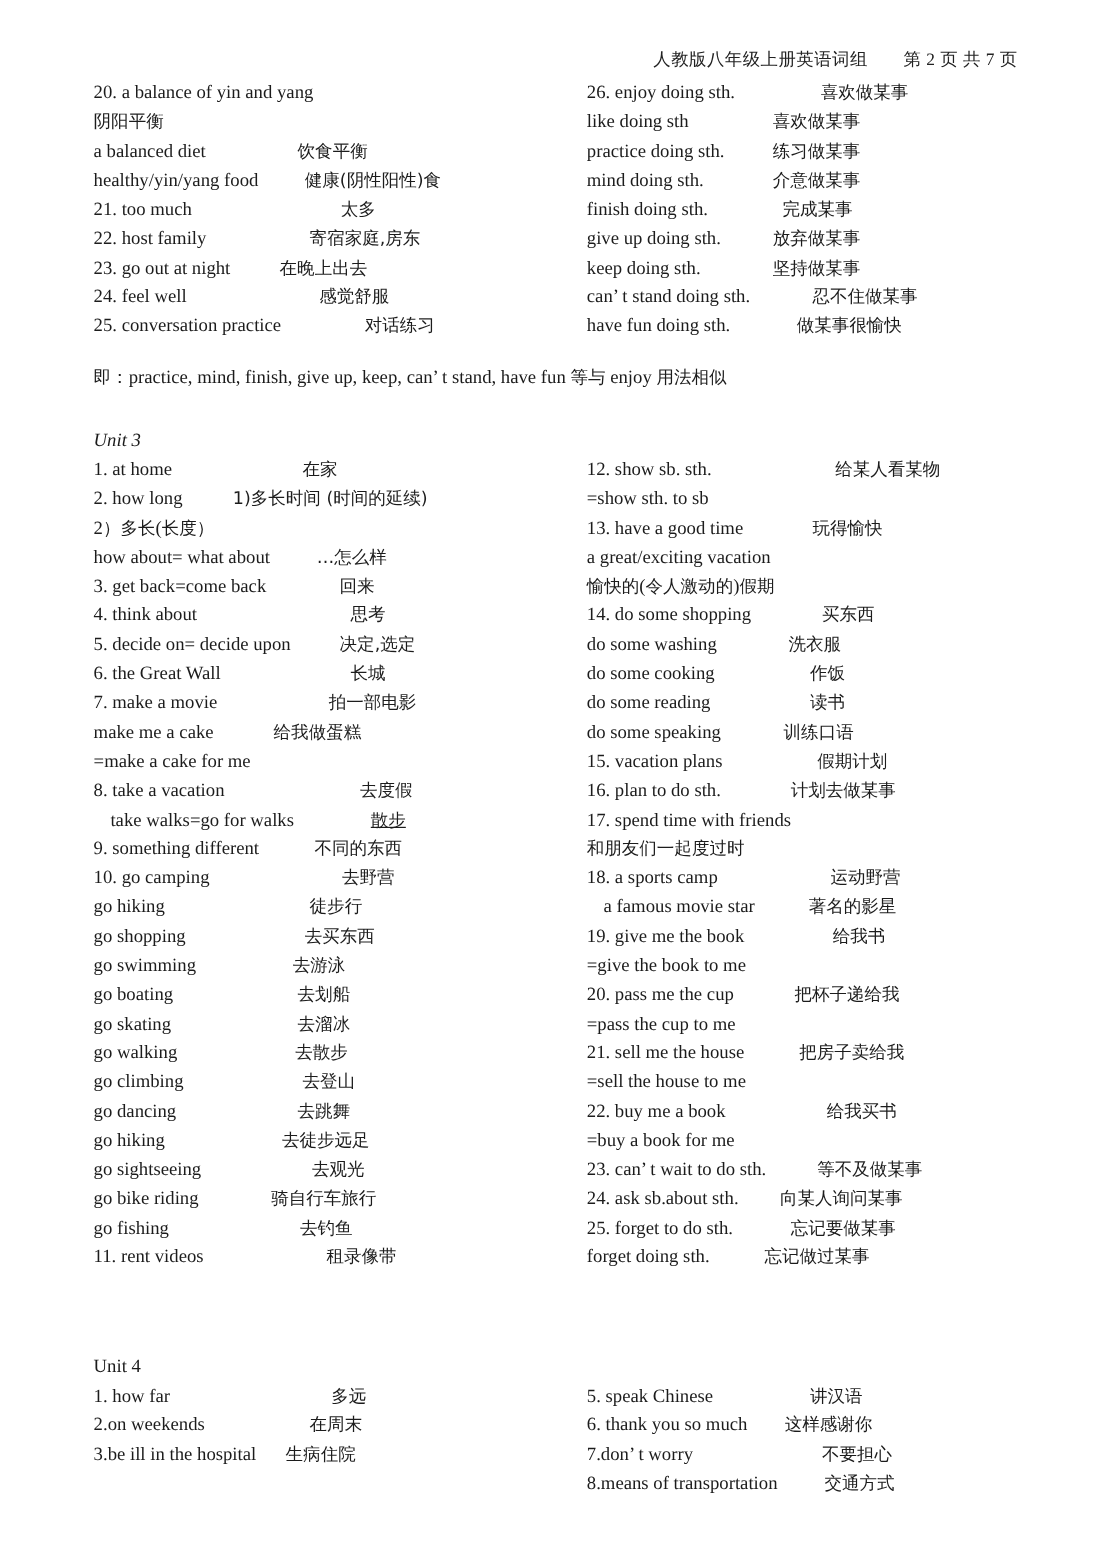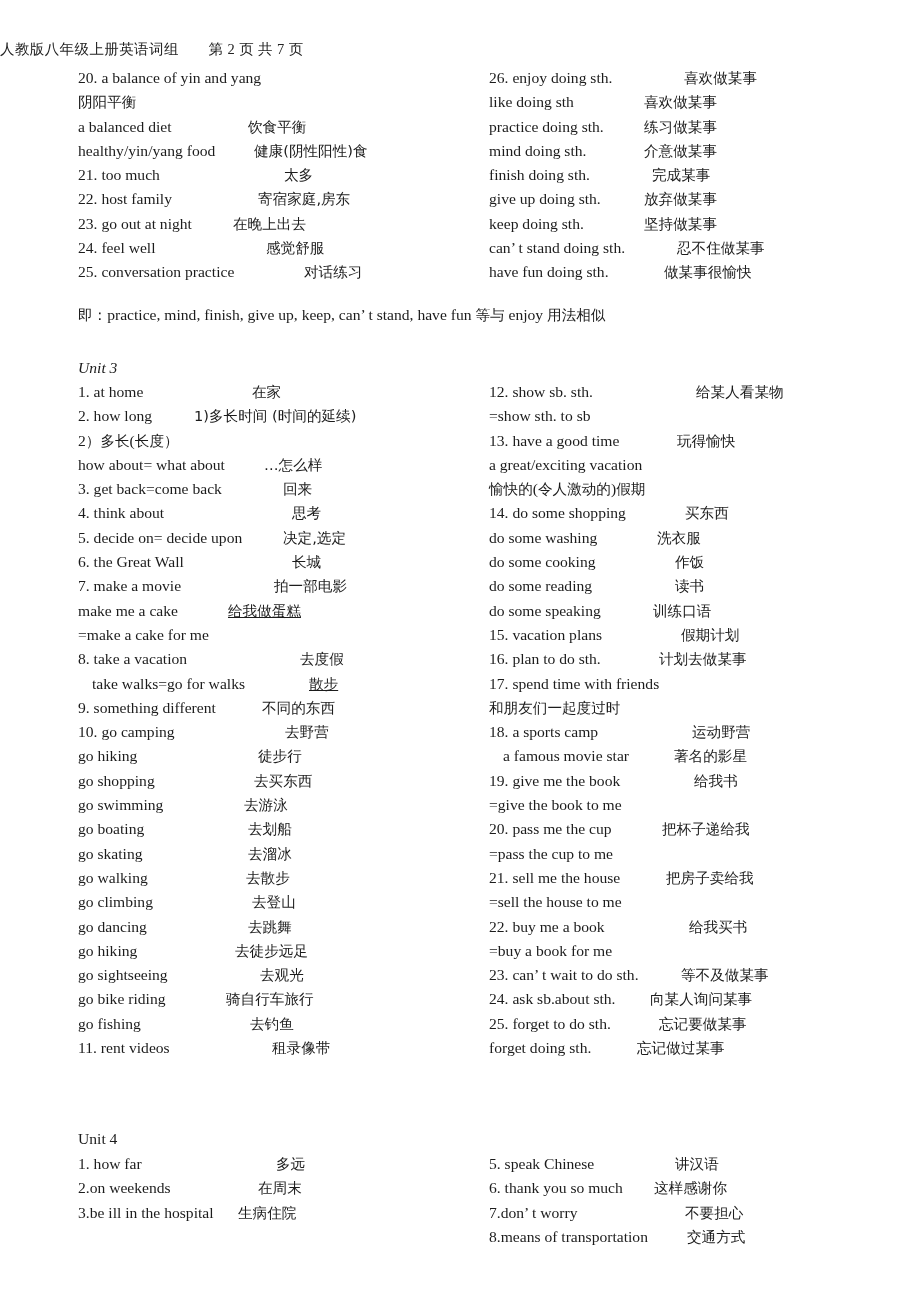--- a/index.html
+++ b/index.html
@@ -21,20 +21,21 @@
     background: #ffffff;
     overflow: hidden;
   }
 
   
   .page-header {
     position: absolute;
     top: 40px;
     left: 0;
     width: 920px;
+    text-align: right;
     padding-right: 72px;
     box-sizing: border-box;
     font-size: 14.5px;
     color: #222;
     letter-spacing: 0.4px;
     white-space: pre;
   }
 
   
   .block {
@@ -143,21 +144,21 @@
       <div class="col col-left" id="u3-left">
           <div class="line"><span class="en"><span>1. at home</span></span><span class="cn" style="left: 174px;"><span class="cjk">在家</span></span></div>
           <div class="line"><span class="en"><span>2. how long</span></span><span class="cn" style="left: 116px;"><span>1)</span><span class="cjk">多长时间</span><span> (</span><span class="cjk">时间的延续</span><span>)</span></span></div>
           <div class="line"><span class="en"><span>2</span><span class="cjk">）多长</span><span>(</span><span class="cjk">长度）</span></span></div>
           <div class="line"><span class="en"><span>how about= what about</span></span><span class="cn" style="left: 186px;"><span class="cjk">…怎么样</span></span></div>
           <div class="line"><span class="en"><span>3. get back=come back</span></span><span class="cn" style="left: 205px;"><span class="cjk">回来</span></span></div>
           <div class="line"><span class="en"><span>4. think about</span></span><span class="cn" style="left: 214px;"><span class="cjk">思考</span></span></div>
           <div class="line"><span class="en"><span>5. decide on= decide upon</span></span><span class="cn" style="left: 205px;"><span class="cjk">决定</span><span>,</span><span class="cjk">选定</span></span></div>
           <div class="line"><span class="en"><span>6. the Great Wall</span></span><span class="cn" style="left: 214px;"><span class="cjk">长城</span></span></div>
           <div class="line"><span class="en"><span>7. make a movie</span></span><span class="cn" style="left: 196px;"><span class="cjk">拍一部电影</span></span></div>
-          <div class="line"><span class="en"><span>make me a cake</span></span><span class="cn" style="left: 150px; text-decoration: underline;"><span class="cjk">给我做蛋糕</span></span></div>
+          <div class="line"><span class="en"><span>make me a cake</span></span><span class="cn" style="left: 150px;"><span class="cjk">给我做蛋糕</span></span></div>
           <div class="line"><span class="en"><span>=make a cake for me</span></span></div>
           <div class="line"><span class="en"><span>8. take a vacation</span></span><span class="cn" style="left: 222px;"><span class="cjk">去度假</span></span></div>
           <div class="line"><span class="en indent"><span>  take walks=go for walks</span></span><span class="cn" style="left: 231px; text-decoration: underline;"><span class="cjk">散步</span></span></div>
           <div class="line"><span class="en"><span>9. something different</span></span><span class="cn" style="left: 184px;"><span class="cjk">不同的东西</span></span></div>
           <div class="line"><span class="en"><span>10. go camping</span></span><span class="cn" style="left: 207px;"><span class="cjk">去野营</span></span></div>
           <div class="line"><span class="en"><span>go hiking</span></span><span class="cn" style="left: 180px;"><span class="cjk">徒步行</span></span></div>
           <div class="line"><span class="en"><span>go shopping</span></span><span class="cn" style="left: 176px;"><span class="cjk">去买东西</span></span></div>
           <div class="line"><span class="en"><span>go swimming</span></span><span class="cn" style="left: 166px;"><span class="cjk">去游泳</span></span></div>
           <div class="line"><span class="en"><span>go boating</span></span><span class="cn" style="left: 170px;"><span class="cjk">去划船</span></span></div>
           <div class="line"><span class="en"><span>go skating</span></span><span class="cn" style="left: 170px;"><span class="cjk">去溜冰</span></span></div>

